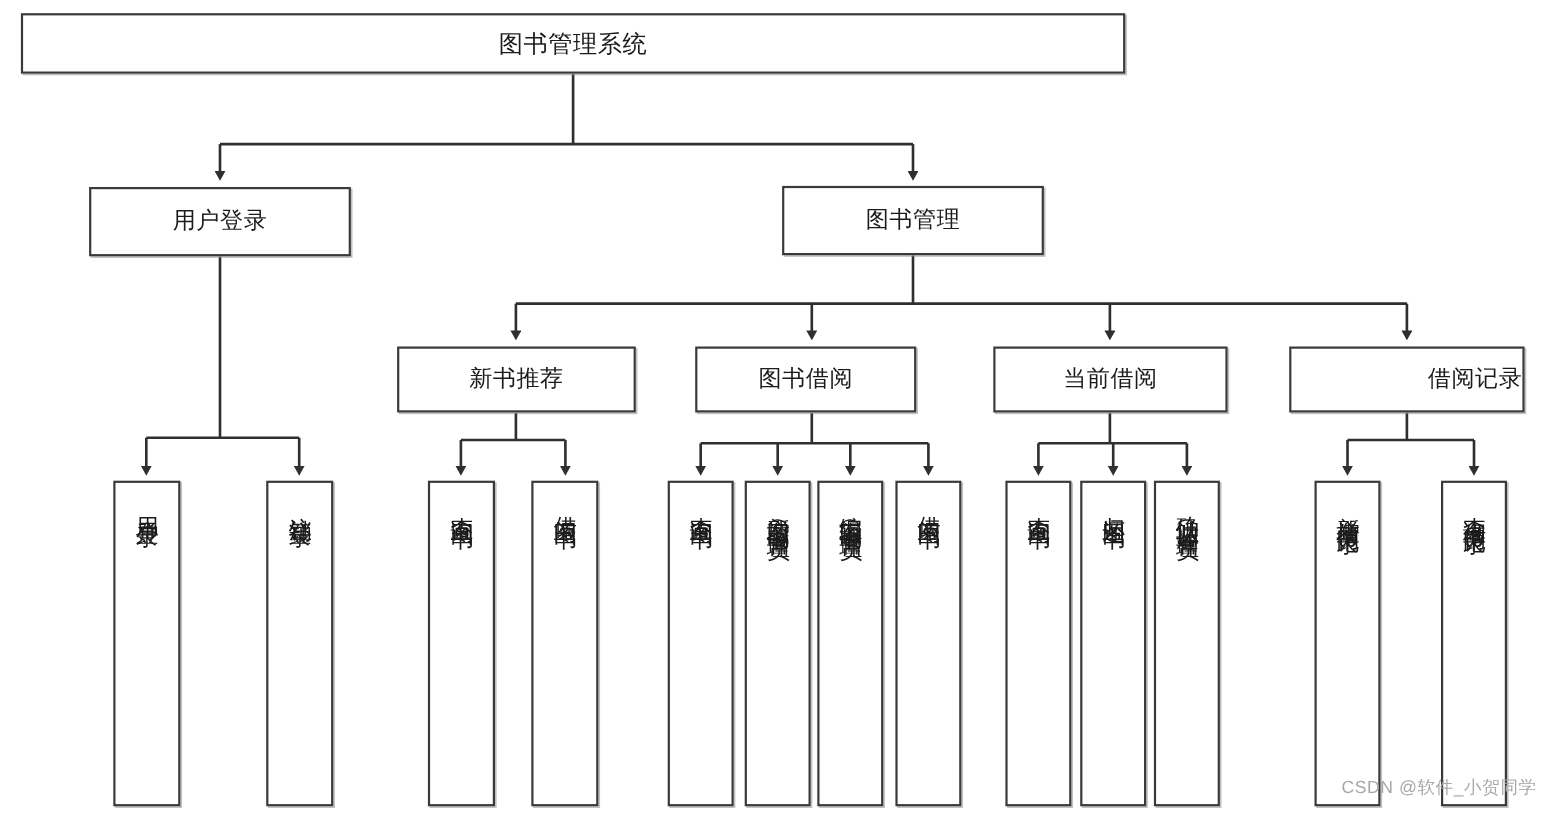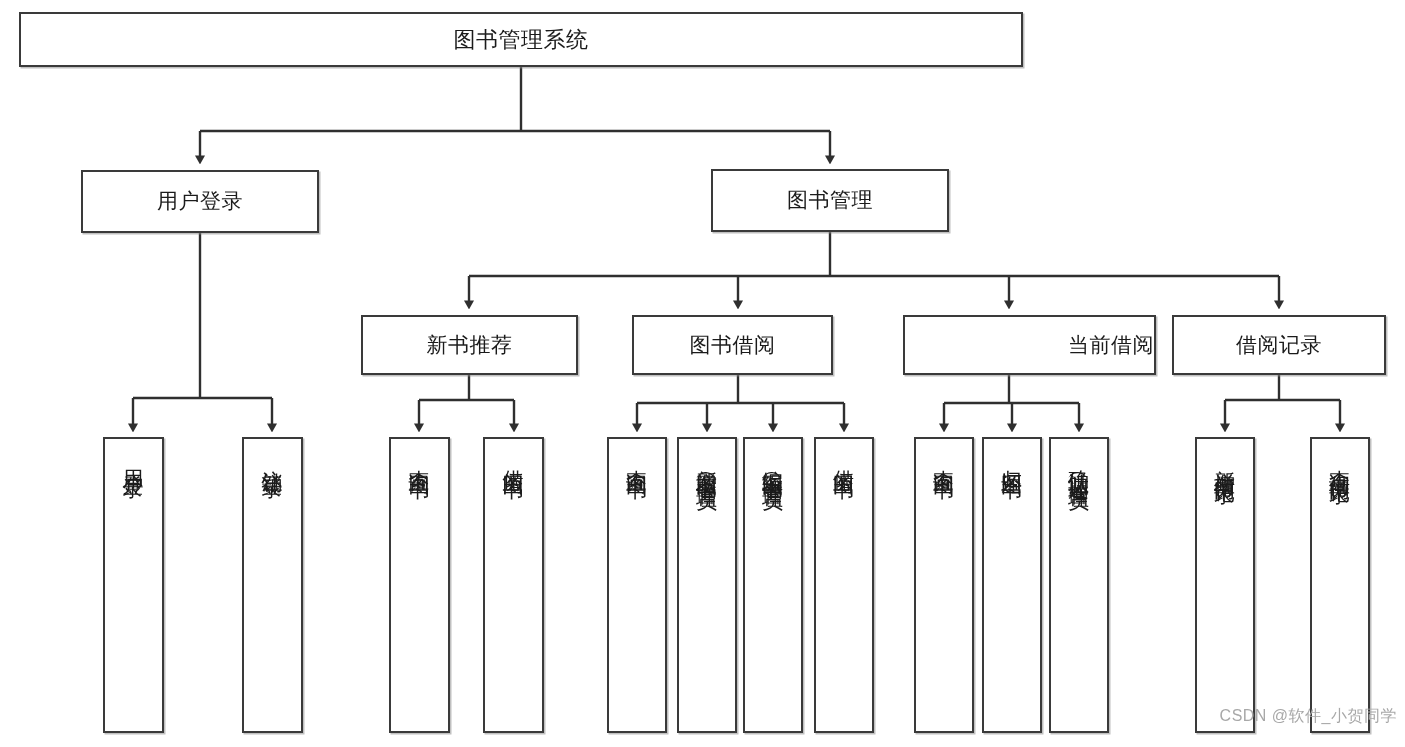--- a/index.html
+++ b/index.html
@@ -138,24 +138,24 @@
   <div class="node h" style="left:711px; top:169px; width:238px; height:63px;">
     <span class="label">图书管理</span>
   </div>
 
   <div class="node h" style="left:361px; top:315px; width:217px; height:60px;">
     <span class="label">新书推荐</span>
   </div>
   <div class="node h" style="left:632px; top:315px; width:201px; height:60px;">
     <span class="label">图书借阅</span>
   </div>
-  <div class="node h" style="left:903px; top:315px; width:253px; height:60px;justify-content:flex-end;">
+  <div class="node h" style="left:903px; top:315px; width:213px; height:60px;">
     <span class="label">当前借阅</span>
   </div>
-  <div class="node h" style="left:1172px; top:315px; width:214px; height:60px;">
+  <div class="node h" style="left:1172px; top:315px; width:214px; height:60px;justify-content:flex-end;">
     <span class="label">借阅记录</span>
   </div>
 
   <div class="node v" style="left:103px; top:437px; width:61px; height:296px;">
     <span class="label">用户登录</span>
   </div>
   <div class="node v" style="left:242px; top:437px; width:61px; height:296px;">
     <span class="label">注销登录</span>
   </div>
 

